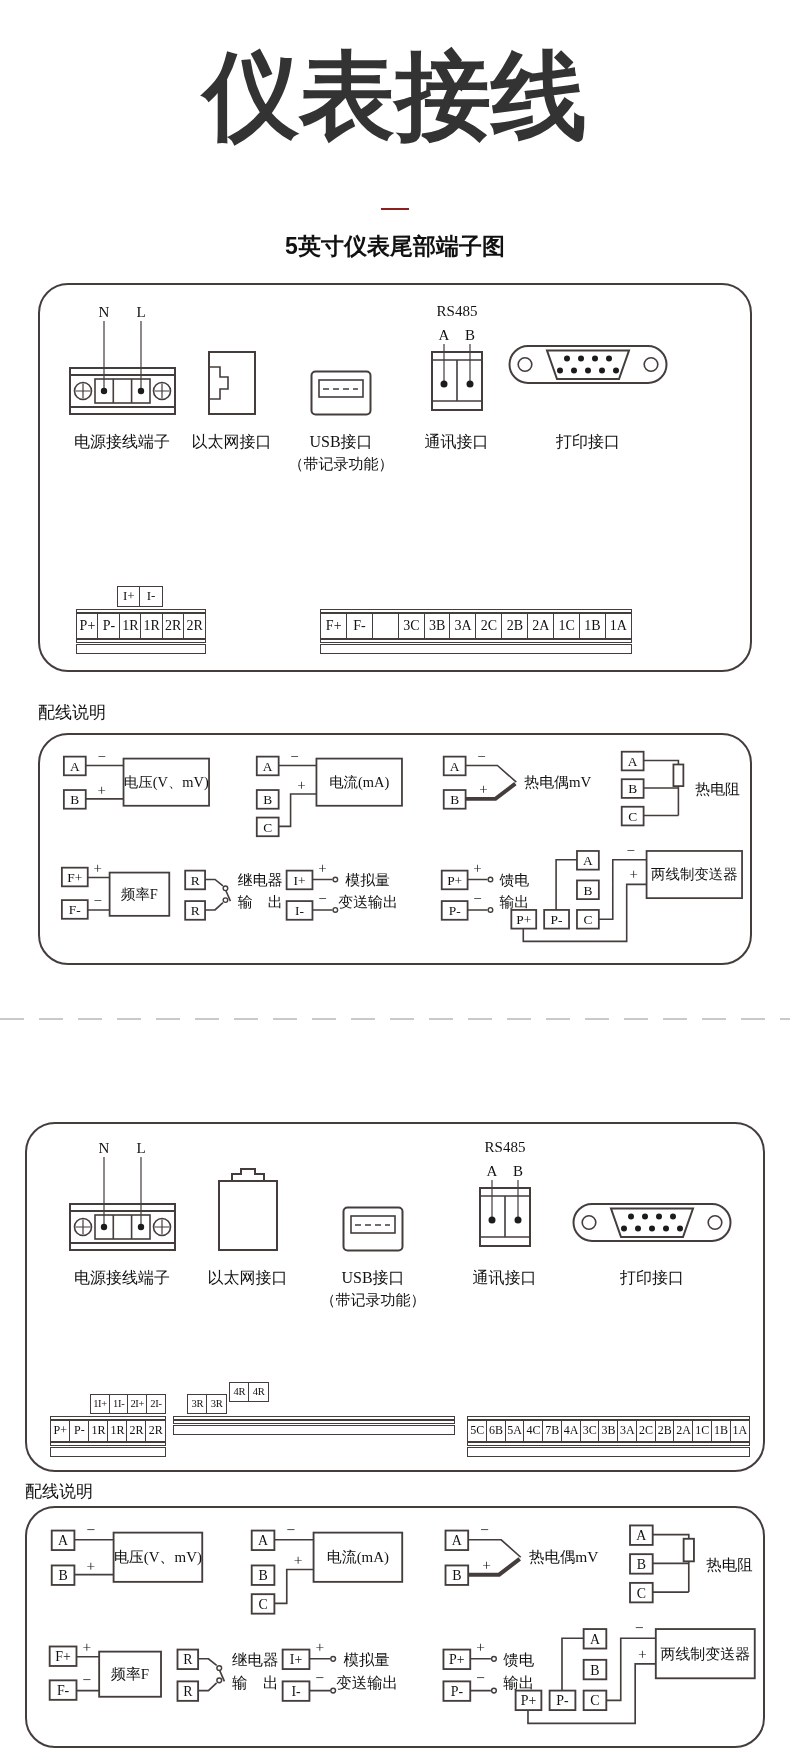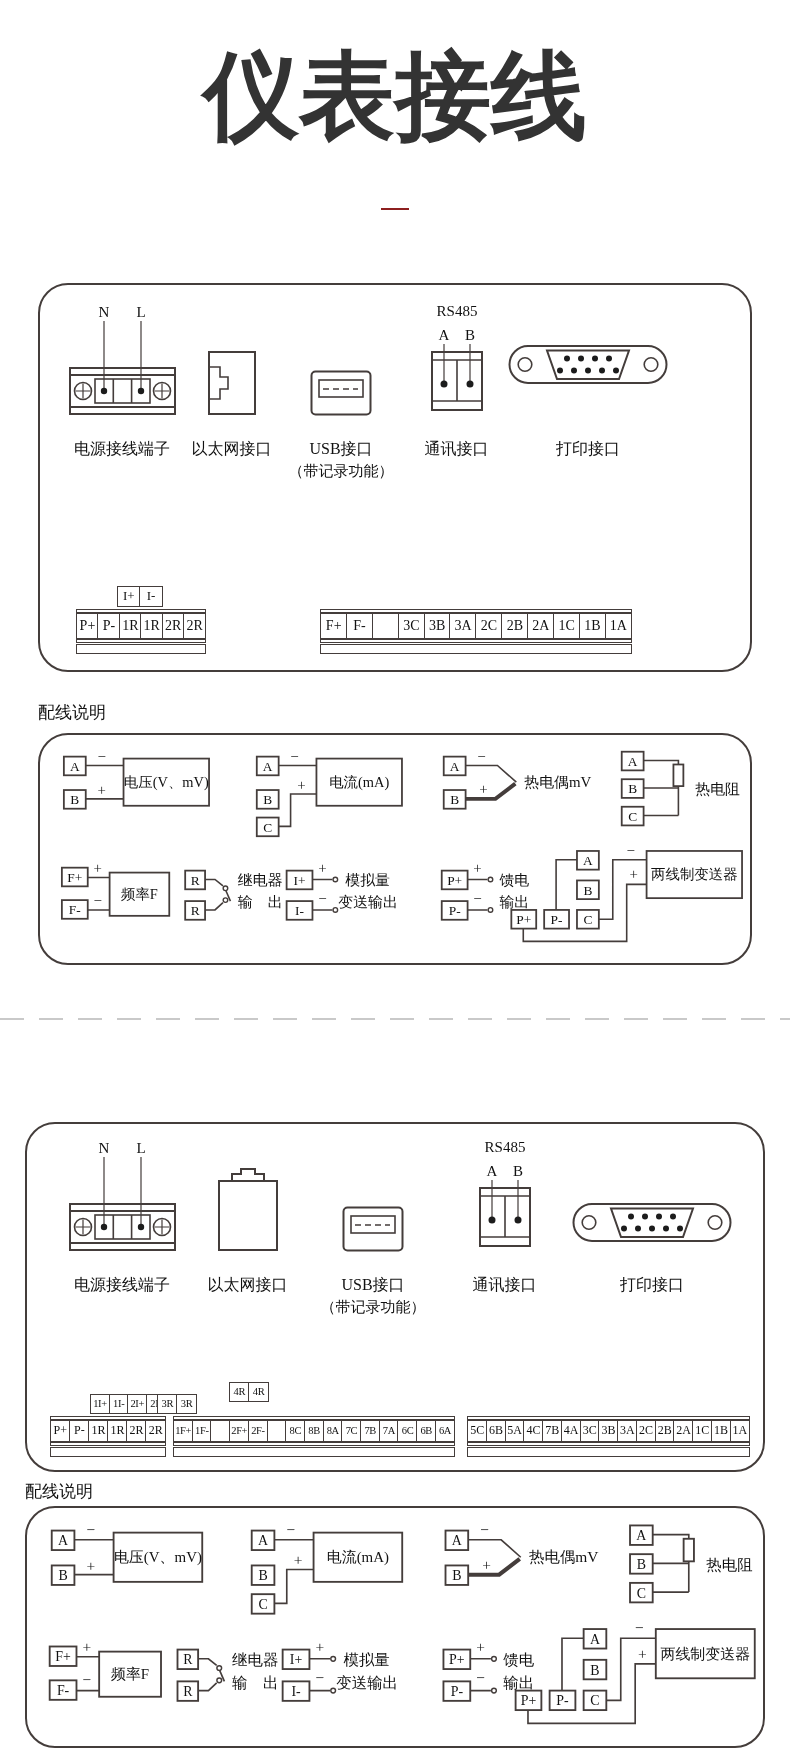--- a/index.html
+++ b/index.html
@@ -20,21 +20,21 @@
   .wlabel { position:absolute; font-size:17px; color:#111;
             font-family:"Liberation Serif","DejaVu Serif",serif; }
 
   .dash-divider { position:absolute; left:0; width:790px; height:2px;
     background:repeating-linear-gradient(90deg,#c9c9c9 0 24px,transparent 24px 39px); }
 
   
   .conn-row { position:absolute; display:flex; justify-content:space-between; align-items:flex-start; }
   .fig { display:flex; flex-direction:column; align-items:center; }
   .figart { height:114px; display:flex; align-items:flex-end; justify-content:center; }
-  .cap { margin-top:23px; font-size:16px; color:#111; white-space:nowrap;
+  .cap { margin-top:16px; font-size:16px; color:#111; white-space:nowrap;
          font-family:"Liberation Serif","DejaVu Serif",serif; }
   .subcap { margin-top:2px; font-size:15px; color:#111; white-space:nowrap;
             font-family:"Liberation Serif","DejaVu Serif",serif; }
   .slot-power{width:130px}.slot-eth{width:58px}.slot-usb{width:130px}.slot-rs{width:70px}.slot-db9{width:162px}
   [data-variant="s1"] .fig-db9 .figart svg { margin-bottom:26px; }
   [data-variant="s2"] .fig-db9 .figart svg { margin-bottom:4px; }
 
   svg.conn * { vector-effect:none; }
   .ln   { stroke:#443d3b; stroke-width:1.6; fill:none; }
   .ln2  { stroke:#443d3b; stroke-width:2;   fill:none; }
@@ -67,20 +67,21 @@
   .wsvg svg { width:100%; height:100%; display:block; }
 </style>
 </head>
 <body>
 
 <div class="page">
 
   <h1 class="main-title">仪表接线</h1>
   <div class="red-divider"></div>
 
+  <h2 class="sec-title" style="top:231px">5英寸仪表尾部端子图</h2>
 
   <div class="panel" style="left:38px;top:283px;width:714px;height:389px">
     <div class="conn-row" style="left:17px;top:17px;width:612px" data-variant="s1">
   <div class="fig fig-power slot-power">
     <div class="figart">
       <svg class="conn" width="125" height="112" viewBox="0 0 125 112">
         <text class="tl15" x="44" y="13">N</text>
         <text class="tl15" x="81" y="13">L</text>
         <path class="lnth" d="M44,17 V84 M81,17 V84"></path>
         <rect class="ln2" x="10" y="64" width="105" height="7"></rect>
@@ -412,21 +413,21 @@
     <div class="cap">打印接口</div>
   </div>
 </div>
 
     <div class="cells c20" style="left:63px;top:270px;width:76px">
         <div class="cell">1I+</div>
         <div class="cell">1I-</div>
         <div class="cell">2I+</div>
         <div class="cell">2I-</div>
       </div>
-    <div class="cells c20" style="left:130px;top:270px;width:40px">
+    <div class="cells c20" style="left:160px;top:270px;width:40px">
         <div class="cell">3R</div>
         <div class="cell">3R</div>
       </div>
     <div class="cells c20" style="left:202px;top:258px;width:40px">
         <div class="cell">4R</div>
         <div class="cell">4R</div>
       </div>
 
     <div class="tstrip" style="left:23px;top:292px;width:116px">
       <div class="trail"></div>
@@ -437,37 +438,20 @@
           <div class="cell">1R</div>
           <div class="cell">2R</div>
           <div class="cell">2R</div>
         </div>
       <div class="trail"></div>
       <div class="tbase"></div>
     </div>
 
     <div class="tstrip narrow" style="left:146px;top:292px;width:282px">
       <div class="trail"></div>
-      <div class="cells c22">
-          <div class="cell">1F+</div>
-          <div class="cell">1F-</div>
-          <div class="cell"></div>
-          <div class="cell">2F+</div>
-          <div class="cell">2F-</div>
-          <div class="cell"></div>
-          <div class="cell">8C</div>
-          <div class="cell">8B</div>
-          <div class="cell">8A</div>
-          <div class="cell">7C</div>
-          <div class="cell">7B</div>
-          <div class="cell">7A</div>
-          <div class="cell">6C</div>
-          <div class="cell">6B</div>
-          <div class="cell">6A</div>
-        </div>
       <div class="trail"></div>
       <div class="tbase"></div>
     </div>
 
     <div class="tstrip" style="left:440px;top:292px;width:283px">
       <div class="trail"></div>
       <div class="cells c22">
           <div class="cell">5C</div>
           <div class="cell">6B</div>
           <div class="cell">5A</div>

